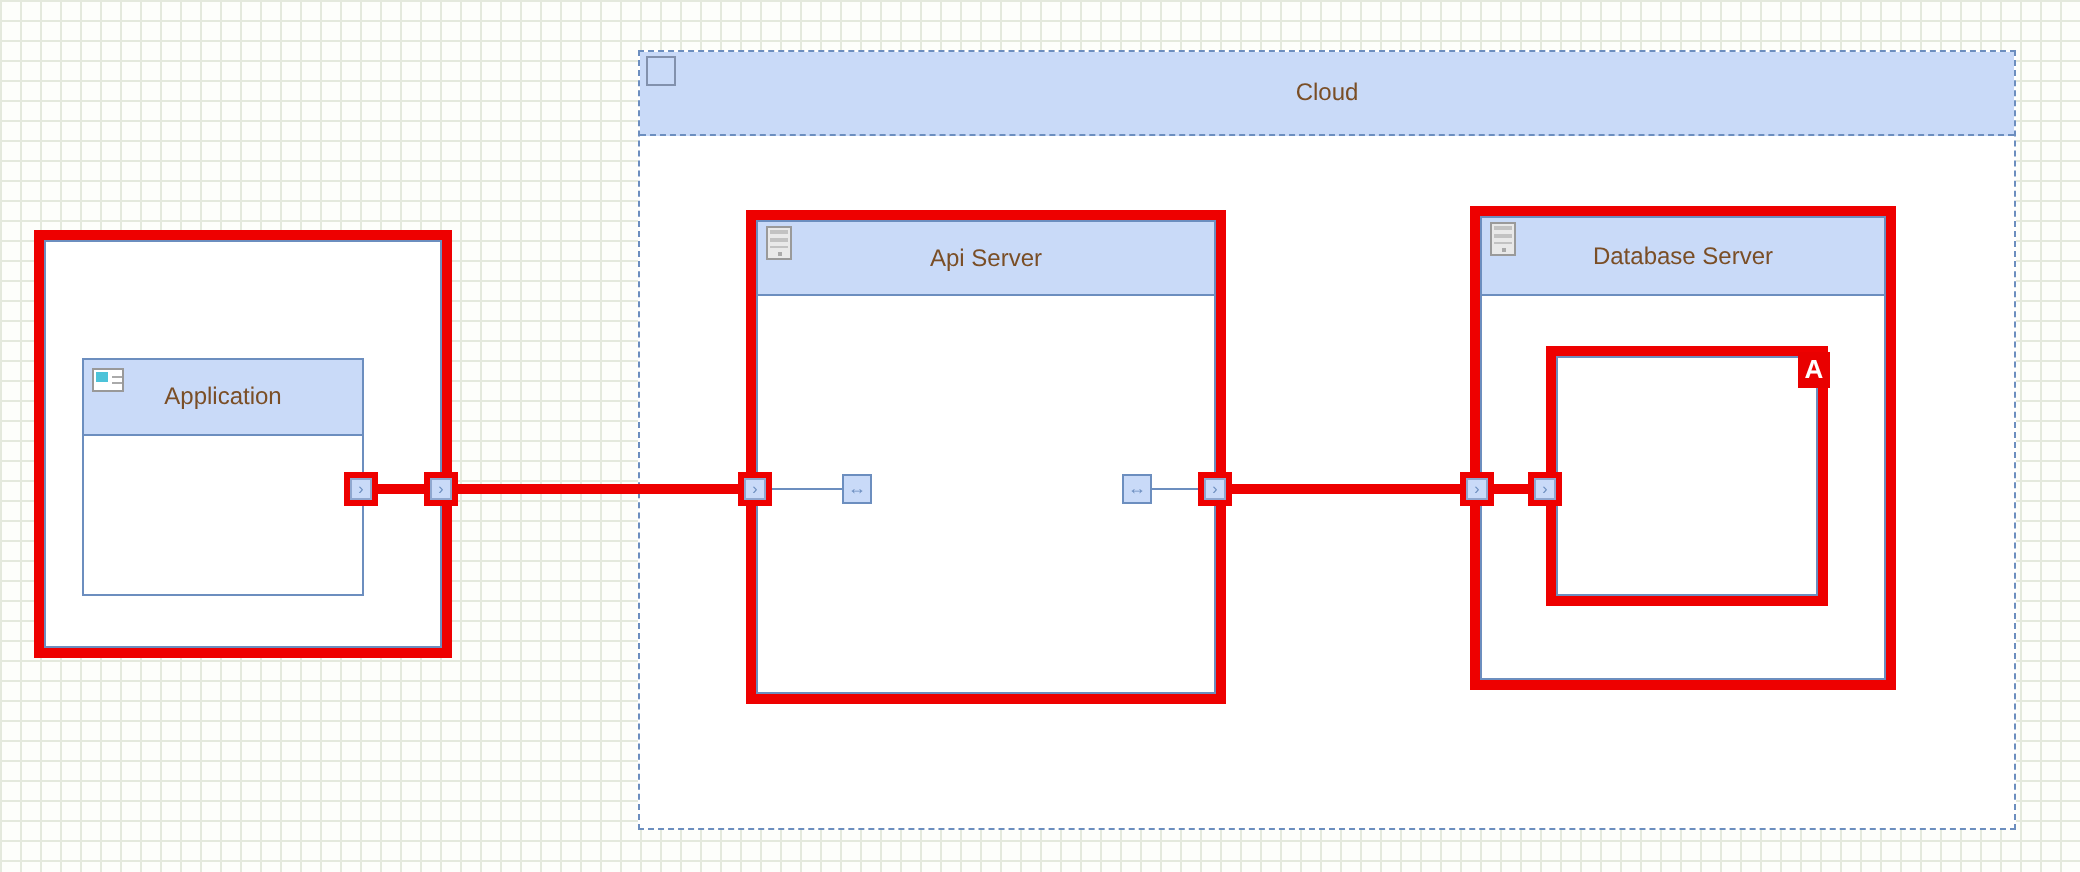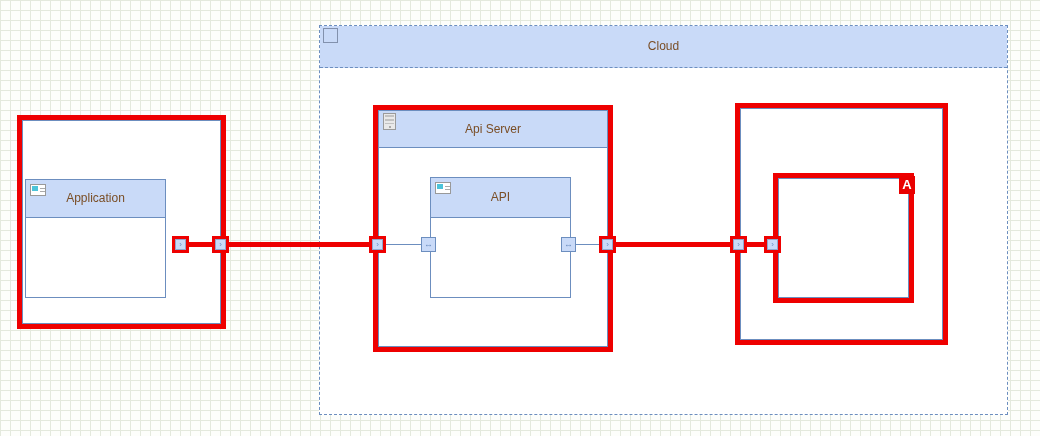--- a/index.html
+++ b/index.html
@@ -87,43 +87,41 @@
 
   <div class="cloud">
     <div class="cloud-hdr">
       <span class="collapse-btn"></span>
       <span class="lbl">Cloud</span>
     </div>
   </div>
 
   <div class="shape selected" style="left:22px; top:120px; width:199px; height:204px;">
 
-    <div class="shape" style="left:2px; top:58px; width:141px; height:119px;">
+    <div class="shape" style="left:18px; top:58px; width:141px; height:119px;">
       <div class="hdr" style="height:38px;">
         <span class="icon icon-window"></span>
         <span class="lbl" style="line-height:37px;">Application</span>
       </div>
     </div>
   </div>
 
   <div class="shape selected" style="left:378px; top:110px; width:230px; height:237px;">
     <div class="hdr" style="height:37px;">
       <span class="icon icon-server"></span>
       <span class="lbl" style="line-height:36px;">Api Server</span>
     </div>
 
-    <div class="shape" style="left:51px; top:66px; width:141px; height:121px;">
-      <div class="hdr" style="height:40px;">
-        <span class="icon icon-window"></span>
-        <span class="lbl" style="line-height:39px;">API</span>
-      </div>
-    </div>
   </div>
 
   <div class="shape selected" style="left:740px; top:108px; width:203px; height:232px;">
+    <div class="hdr" style="height:39px;">
+      <span class="icon icon-server"></span>
+      <span class="lbl" style="line-height:38px;">Database Server</span>
+    </div>
 
     <div class="shape selected" style="left:37px; top:69px; width:131px; height:120px;">
       <div class="badge">A</div>
     </div>
   </div>
 
   <div class="edge-red" style="left:181px; top:242px; width:197px;"></div>
   <div class="edge-red" style="left:607px; top:242px; width:166px;"></div>
   <div class="edge-blue" style="left:384px; top:244px; width:37px;"></div>
   <div class="edge-blue" style="left:576px; top:244px; width:23px;"></div>

